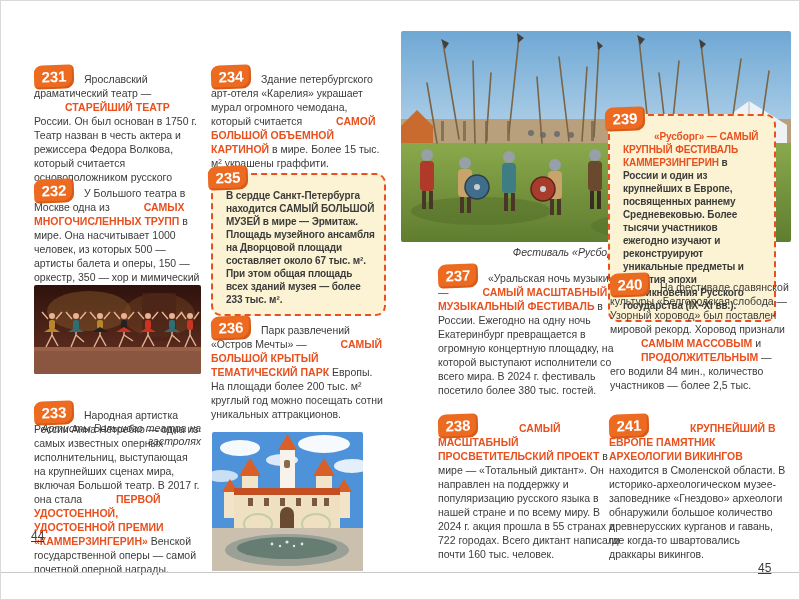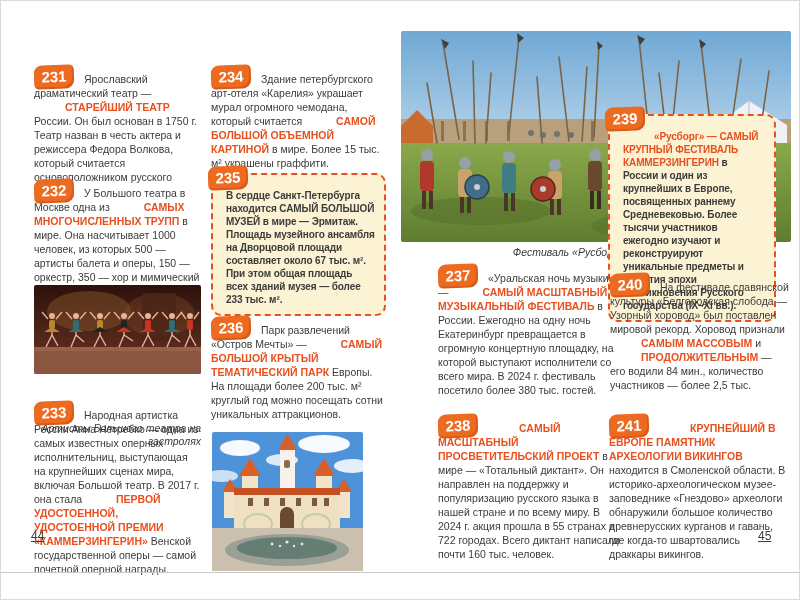--- a/index.html
+++ b/index.html
@@ -317,16 +317,16 @@
   <div class="fact" style="left:609px;top:266px;width:179px;">
     <div class="badge">240</div>
     <p class="fact-text"><span>На фестивале славянской культуры «Белгородская слобода — Узорный хоровод» был поставлен мировой рекорд. Хоровод признали </span><span class="hl">САМЫМ МАССОВЫМ</span><span> и </span><span class="hl">ПРОДОЛЖИТЕЛЬНЫМ</span><span> — его водили 84 мин., количество участников — более 2,5 тыс.</span></p>
   </div>
 
   <div class="fact" style="left:608px;top:407px;width:180px;">
     <div class="badge">241</div>
     <p class="fact-text"><span class="hl">КРУПНЕЙШИЙ В ЕВРОПЕ ПАМЯТНИК АРХЕОЛОГИИ ВИКИНГОВ</span><span> находится в Смоленской области. В историко-археологическом музее-заповеднике «Гнездово» археологи обнаружили большое количество древнерусских курганов и гавань, где когда-то швартовались драккары викингов.</span></p>
   </div>
 
-  <div class="pagenum" style="left:757px;top:528px;">45</div>
+  <div class="pagenum" style="left:757px;top:560px;">45</div>
 
   <div class="page-bottom-rule"></div>
 </div>
 
 </body></html>

